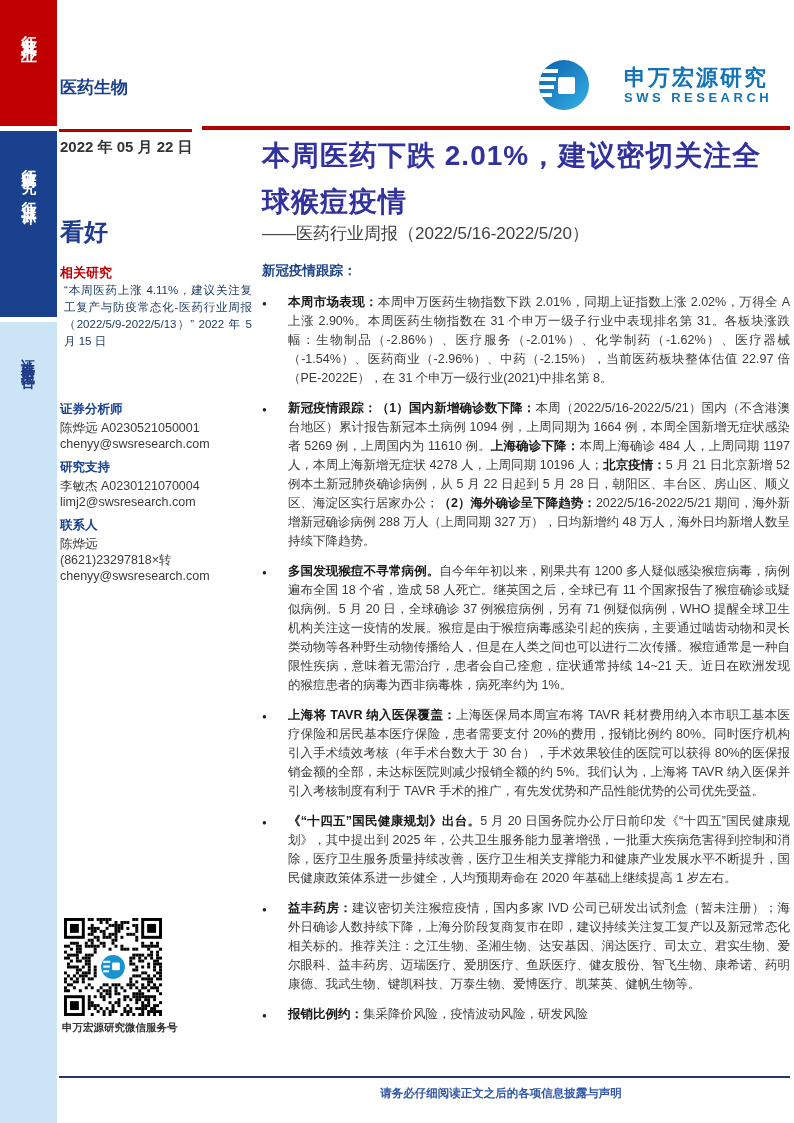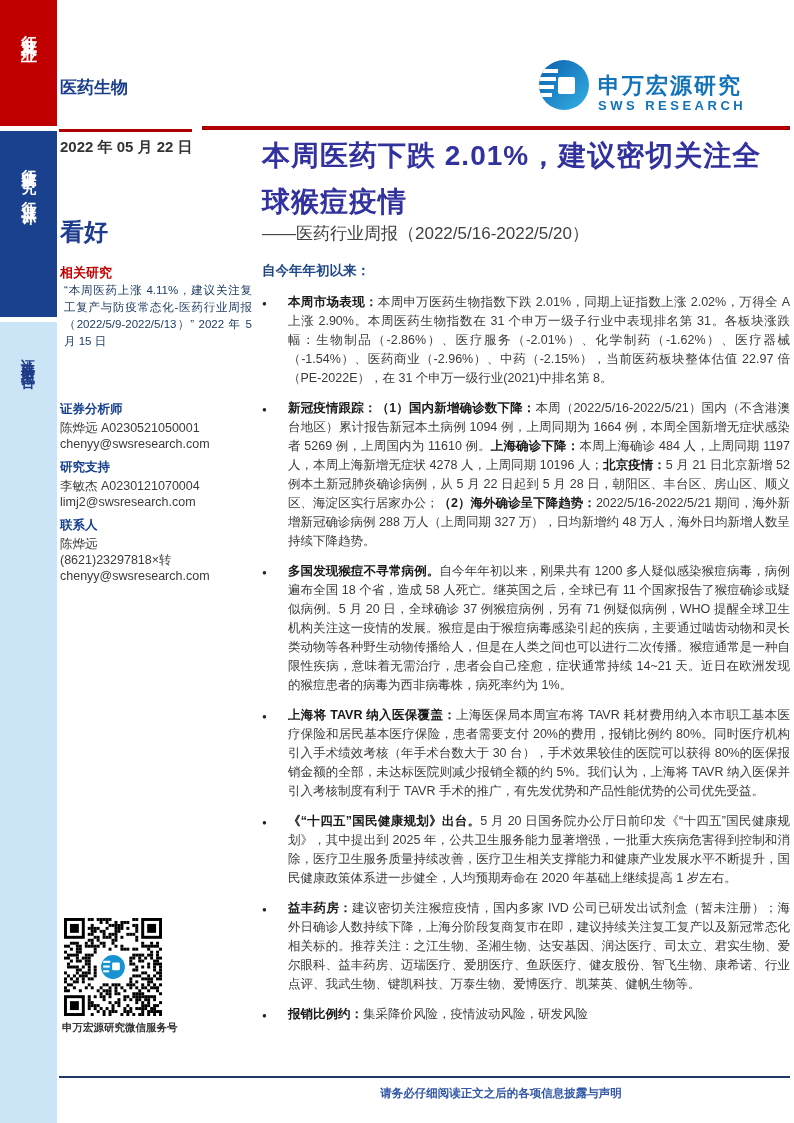--- a/index.html
+++ b/index.html
@@ -9,21 +9,21 @@
   .band{position:absolute;left:0;width:57px;display:flex;justify-content:center;}
   .band-vtext{writing-mode:vertical-rl;text-orientation:upright;font-weight:700;letter-spacing:3px;}
   .band1{top:0;height:126px;background:#C00000;}
   .band1 .band-vtext{color:#fff;font-size:16px;padding-top:22px;}
   .band2{top:131px;height:186px;background:#1A418E;}
   .band2 .band-vtext{color:#fff;font-size:15px;padding-top:26px;}
   .band3{top:322px;height:801px;background:#CCE5F6;}
   .band3 .band-vtext{color:#1F3C88;font-size:14px;padding-top:26px;}
   
   .category{position:absolute;left:60px;top:76px;font-size:17px;font-weight:700;color:#1A3E8C;}
-  .logo{position:absolute;left:538px;top:57px;display:flex;align-items:flex-end;}
+  .logo{position:absolute;left:538px;top:57px;display:flex;align-items:center;gap:26px;}
   .logo-txt{margin-left:8px;}
   .logo-cn{font-size:22px;font-weight:700;color:#1273B9;letter-spacing:2px;line-height:24px;}
   .logo-en{font-size:13px;font-weight:700;color:#1273B9;letter-spacing:3.5px;line-height:15px;}
   .rule-left{position:absolute;left:59px;top:129px;width:133px;height:3px;background:#B00000;}
   .rule-right{position:absolute;left:202px;top:126px;width:588px;height:4px;background:#B00000;}
   .date{position:absolute;left:60px;top:138px;font-size:15px;font-weight:700;color:#333;}
   .title{position:absolute;left:262px;top:133px;width:528px;font-size:28px;font-weight:700;
          color:#32329E;line-height:46px;letter-spacing:1px;}
   .subtitle{position:absolute;left:262px;top:222px;width:528px;font-size:17px;color:#404040;}
   
@@ -116,21 +116,21 @@
     </div>
     <div class="pblock">
       <div class="p-h">联系人</div>
       <div class="p-l">陈烨远</div>
       <div class="p-l">(8621)23297818×转</div>
       <div class="p-l">chenyy@swsresearch.com</div>
     </div>
   </div>
 
   <div class="maincol">
-    <div class="tip">自今年年初以来：</div>
+    <div class="tip">新冠疫情跟踪：</div>
     <div id="bullet-list">
         <div class="bullet">
           <span class="dot">●</span>
           <span class="btext"><span class="bold">本周市场表现：</span><span>本周申万医药生物指数下跌 2.01%，同期上证指数上涨 2.02%，万得全 A 上涨 2.90%。本周医药生物指数在 31 个申万一级子行业中表现排名第 31。各板块涨跌幅：生物制品（-2.86%）、医疗服务（-2.01%）、化学制药（-1.62%）、医疗器械（-1.54%）、医药商业（-2.96%）、中药（-2.15%），当前医药板块整体估值 22.97 倍（PE-2022E），在 31 个申万一级行业(2021)中排名第 8。</span></span>
         </div>
         <div class="bullet">
           <span class="dot">●</span>
           <span class="btext"><span class="bold">新冠疫情跟踪：（1）国内新增确诊数下降：</span><span>本周（2022/5/16-2022/5/21）国内（不含港澳台地区）累计报告新冠本土病例 1094 例，上周同期为 1664 例，本周全国新增无症状感染者 5269 例，上周国内为 11610 例。</span><span class="bold">上海确诊下降：</span><span>本周上海确诊 484 人，上周同期 1197 人，本周上海新增无症状 4278 人，上周同期 10196 人；</span><span class="bold">北京疫情：</span><span>5 月 21 日北京新增 52 例本土新冠肺炎确诊病例，从 5 月 22 日起到 5 月 28 日，朝阳区、丰台区、房山区、顺义区、海淀区实行居家办公；</span><span class="bold">（2）海外确诊呈下降趋势：</span><span>2022/5/16-2022/5/21 期间，海外新增新冠确诊病例 288 万人（上周同期 327 万），日均新增约 48 万人，海外日均新增人数呈持续下降趋势。</span></span>
         </div>
         <div class="bullet">
@@ -140,21 +140,21 @@
         <div class="bullet">
           <span class="dot">●</span>
           <span class="btext"><span class="bold">上海将 TAVR 纳入医保覆盖：</span><span>上海医保局本周宣布将 TAVR 耗材费用纳入本市职工基本医疗保险和居民基本医疗保险，患者需要支付 20%的费用，报销比例约 80%。同时医疗机构引入手术绩效考核（年手术台数大于 30 台），手术效果较佳的医院可以获得 80%的医保报销金额的全部，未达标医院则减少报销全额的约 5%。我们认为，上海将 TAVR 纳入医保并引入考核制度有利于 TAVR 手术的推广，有先发优势和产品性能优势的公司优先受益。</span></span>
         </div>
         <div class="bullet">
           <span class="dot">●</span>
           <span class="btext"><span class="bold">《“十四五”国民健康规划》出台。</span><span>5 月 20 日国务院办公厅日前印发《“十四五”国民健康规划》，其中提出到 2025 年，公共卫生服务能力显著增强，一批重大疾病危害得到控制和消除，医疗卫生服务质量持续改善，医疗卫生相关支撑能力和健康产业发展水平不断提升，国民健康政策体系进一步健全，人均预期寿命在 2020 年基础上继续提高 1 岁左右。</span></span>
         </div>
         <div class="bullet">
           <span class="dot">●</span>
-          <span class="btext"><span class="bold">益丰药房：</span><span>建议密切关注猴痘疫情，国内多家 IVD 公司已研发出试剂盒（暂未注册）；海外日确诊人数持续下降，上海分阶段复商复市在即，建议持续关注复工复产以及新冠常态化相关标的。推荐关注：之江生物、圣湘生物、达安基因、润达医疗、司太立、君实生物、爱尔眼科、益丰药房、迈瑞医疗、爱朋医疗、鱼跃医疗、健友股份、智飞生物、康希诺、行业点评、我武生物、键凯科技、万泰生物、爱博医疗、凯莱英、健帆生物等。</span></span>
+          <span class="btext"><span class="bold">益丰药房：</span><span>建议密切关注猴痘疫情，国内多家 IVD 公司已研发出试剂盒（暂未注册）；海外日确诊人数持续下降，上海分阶段复商复市在即，建议持续关注复工复产以及新冠常态化相关标的。推荐关注：之江生物、圣湘生物、达安基因、润达医疗、司太立、君实生物、爱尔眼科、益丰药房、迈瑞医疗、爱朋医疗、鱼跃医疗、健友股份、智飞生物、康希诺、药明康德、我武生物、键凯科技、万泰生物、爱博医疗、凯莱英、健帆生物等。</span></span>
         </div>
         <div class="bullet">
           <span class="dot">●</span>
           <span class="btext"><span class="bold">报销比例约：</span><span>集采降价风险，疫情波动风险，研发风险</span></span>
         </div>
       </div>
   </div>
 
   <svg class="qr" id="qr-svg" viewBox="0 0 33 33">
       <rect x="0" y="0" width="33" height="33" fill="#fff"></rect>

